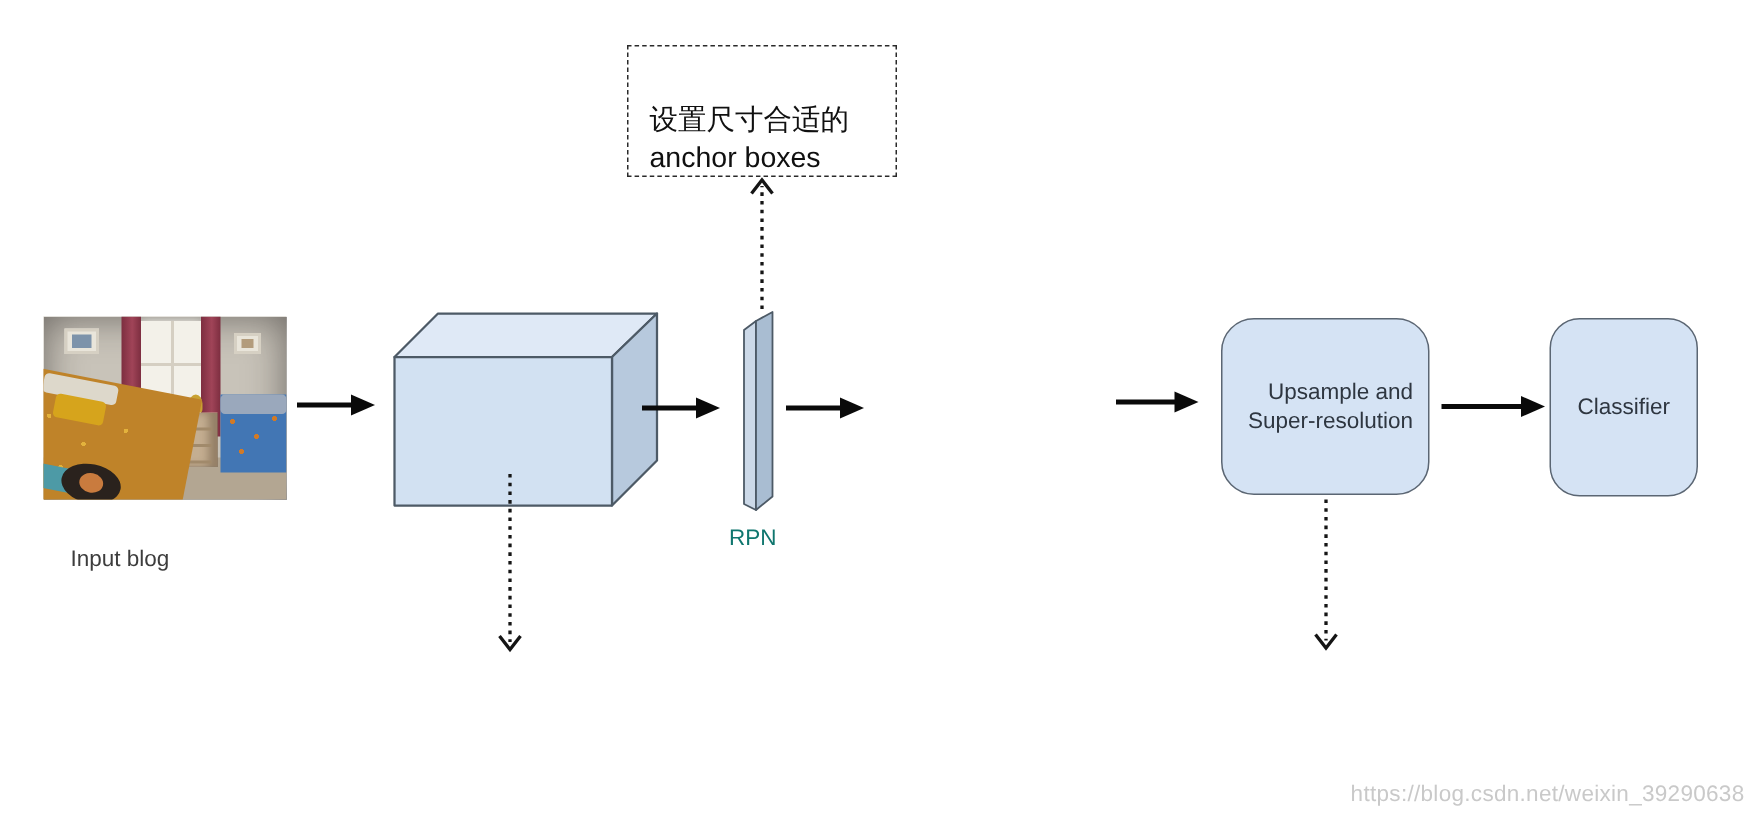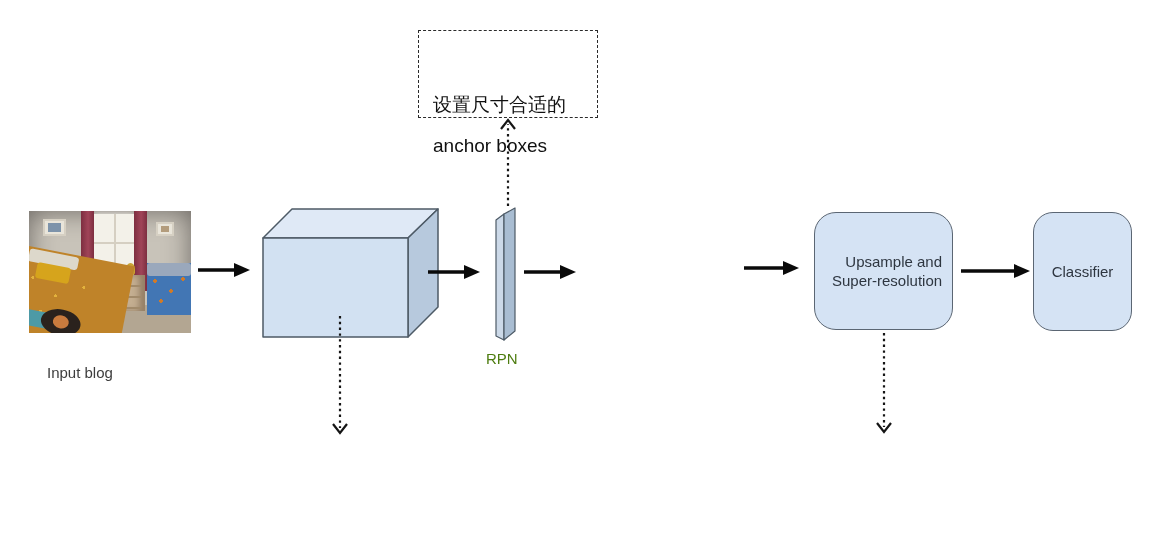--- a/index.html
+++ b/index.html
@@ -44,21 +44,21 @@
     position:absolute;left:282px;top:251px;width:125px;color:#323a44;
     font-size:15px;line-height:20px;white-space:pre-line;
   }
   .plain-label{position:absolute;color:#3d3d3d;font-size:15px;}
 
   .dashed-box{
     position:absolute;background:#ffffff;border:1.4px dashed var(--dashed_border);
     box-sizing:border-box;color:#101010;white-space:pre-line;
   }
   .dashed-box .txt{display:block;}
-  .anno-font{font-size:19px;line-height:41px;}
+  .anno-font{font-size:19px;line-height:25px;}
 
   .watermark{
     position:absolute;right:6px;top:521px;color:var(--watermark_color);
     font-size:15px;letter-spacing:0.2px;
   }
 
   
   .photo{
     position:absolute;left:29px;top:211px;width:162px;height:122px;
     background:#c8c3b9;overflow:hidden;
@@ -182,29 +182,30 @@
     <div class="ph ph-bed-left">
       <div class="pillow-white"></div>
       <div class="pillow-yellow"></div>
       <div class="strip"></div>
       <div class="dora-hair"></div>
       <div class="dora-face"></div>
     </div>
   </div>
 
   <div class="plain-label" style="left:47px;top:364px;">Input blog</div>
-  <div class="plain-label" style="left:486px;top:350px;color:#4d7c0f;">RPN</div>
+  <div class="plain-label" style="left:486px;top:350px;color:#0f766e;">RPN</div>
 
   <div class="node leftpad" style="left:814px;top:212px;width:139px;height:118px;border-radius:22px;">
     <span>Upsample and
 Super-resolution</span>
   </div>
   <div class="node centered" style="left:1033px;top:212px;width:99px;height:119px;border-radius:20px;align-items:center;">
     <span>Classifier</span>
   </div>
 
   <div class="dashed-box anno-font" style="left:418px;top:30px;width:180px;height:88px;padding:12px 8px 0 14px;">
     <span class="txt">设置尺寸合适的
 anchor boxes</span>
   </div>
 
+  <div class="watermark">https://blog.csdn.net/weixin_39290638</div>
 
 </div>
 
 </body></html>

